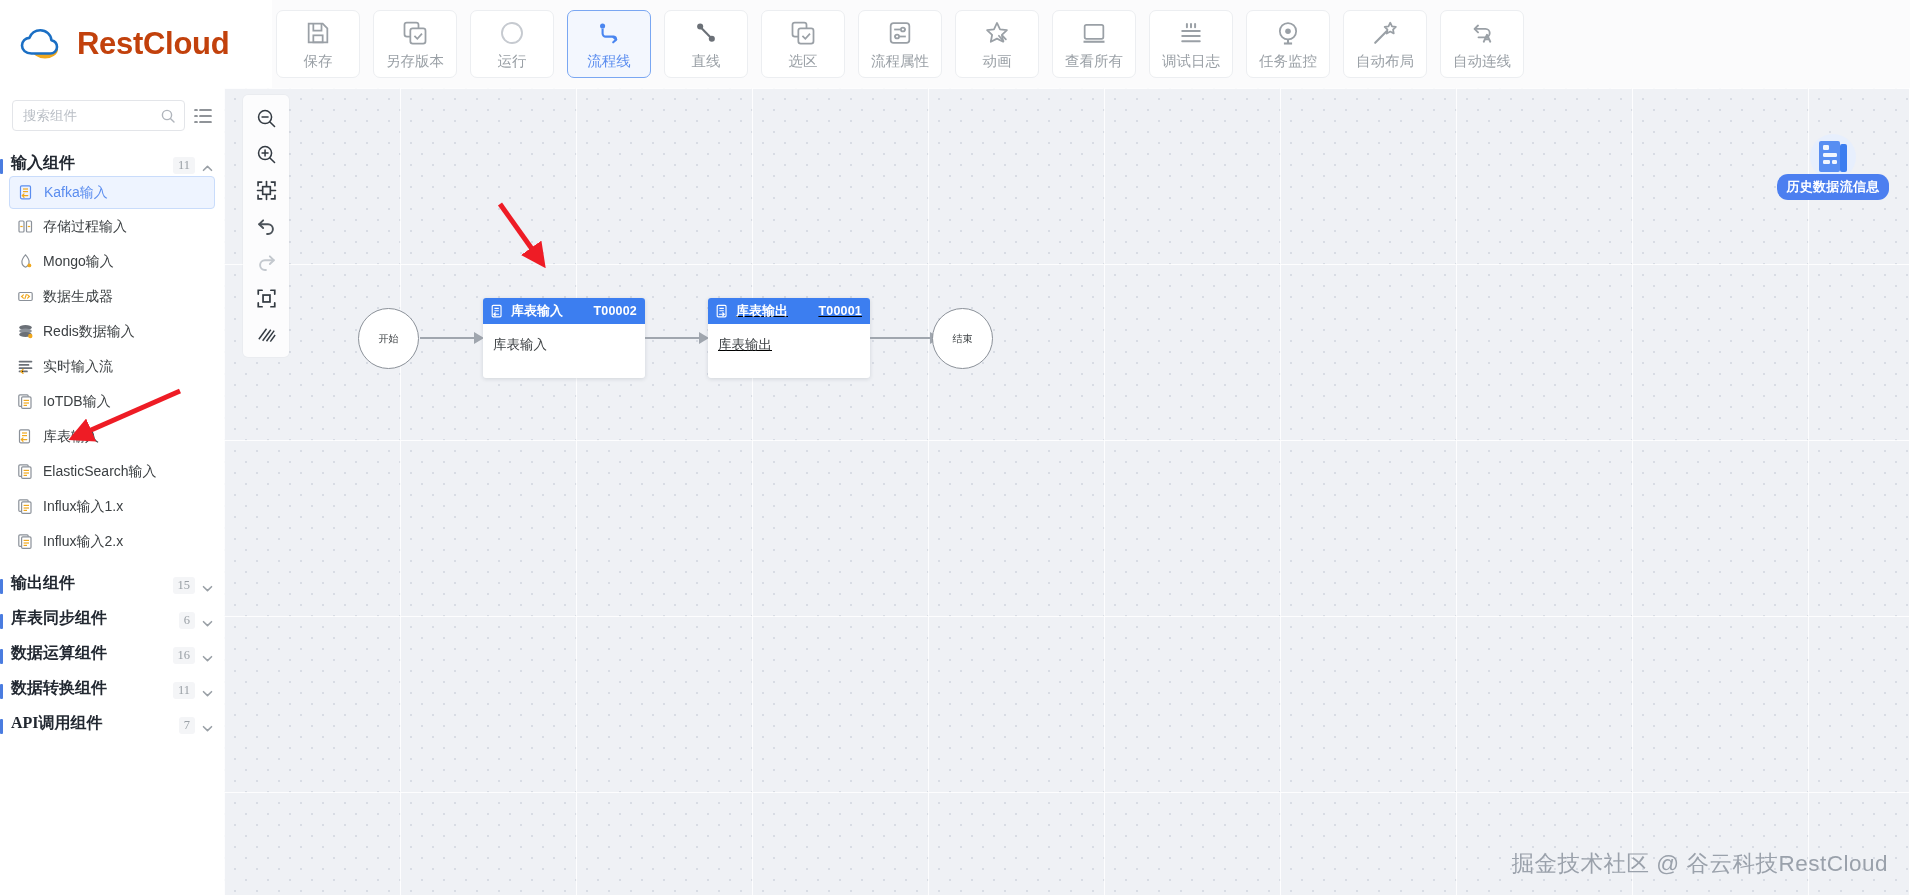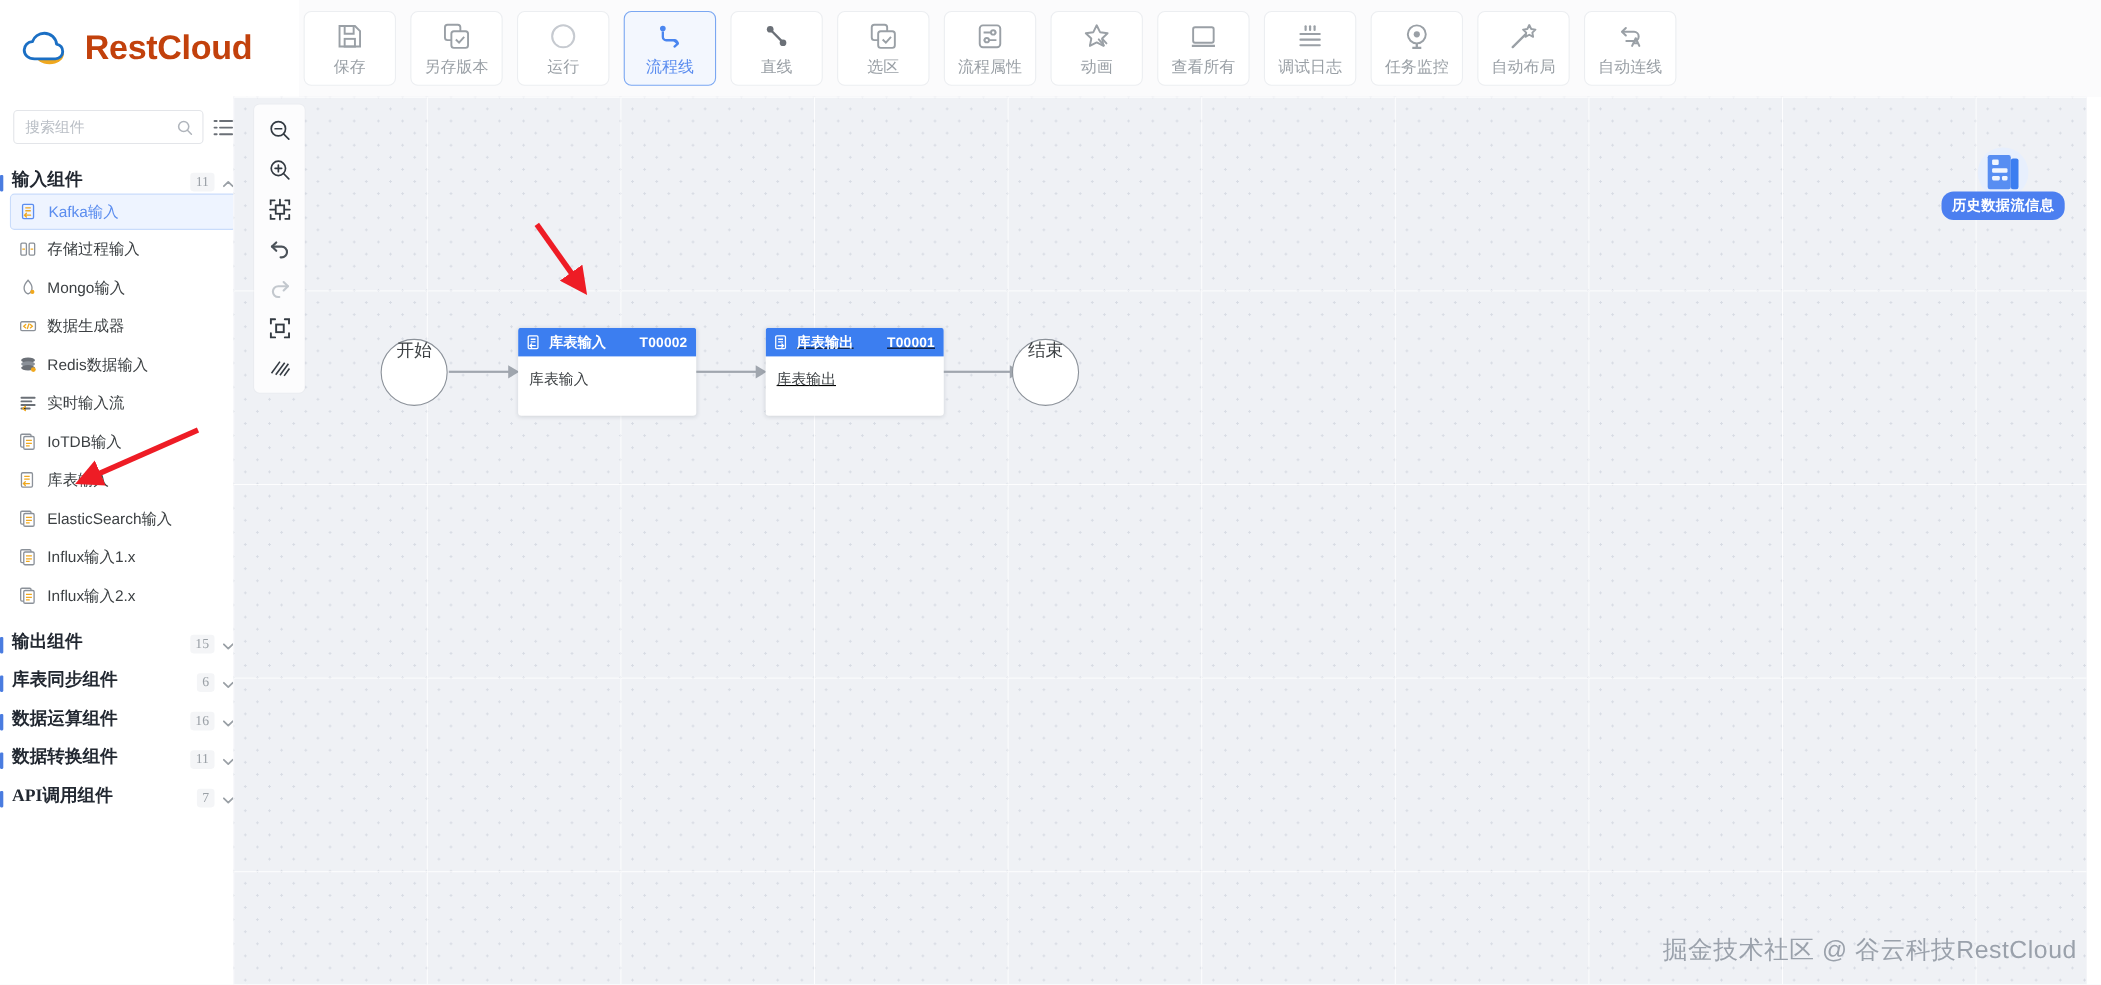--- a/index.html
+++ b/index.html
@@ -82,21 +82,21 @@
     margin: 0 9px 0 9px; padding-left: 8px; border-radius: 4px;
     cursor: pointer;
   }
   .comp-item .cicon { width: 17px; height: 17px; flex: 0 0 17px; margin-right: 9px; }
   .comp-item .clabel { font-size: 14px; color: #3c4043; white-space: nowrap; }
   .comp-item.selected { background: #eef4ff; border: 1px solid #c9dcfb; height: 33px; }
   .comp-item.selected .clabel { color: #5b8def; }
 
   
   .canvas-wrap {
-    position: absolute; left: 212px; top: 88px; width: 1685px; height: 807px;
+    position: absolute; left: 224px; top: 88px; width: 1685px; height: 807px;
     background-color: #eff1f5;
     background-image:
       radial-gradient(#d8dce4 1px, transparent 1px),
       radial-gradient(#d8dce4 1px, transparent 1px);
     background-size: 22px 22px, 22px 22px;
     background-position: 0 0, 11px 11px;
     overflow: hidden;
   }
   .canvas-grid-lines {
     position:absolute; inset:0;
@@ -130,22 +130,22 @@
     padding: 0 8px 0 7px; gap: 6px;
   }
   .node-head .nicon { width: 15px; height: 15px; flex: 0 0 15px; }
   .node-head .ntitle { font-size: 13px; color: #fff; font-weight: bold; }
   .node-head .ncode { font-size: 12.5px; color: #fff; margin-left: auto; font-weight: bold; letter-spacing: .2px; }
   .node-body { padding: 12px 10px 0 10px; font-size: 13.5px; color: #3c4043; }
 
   .circle-node {
     position: absolute; width: 61px; height: 61px; border-radius: 50%;
     background: #fff; border: 1.5px solid #8b9199;
-    display: flex; align-items: flex-start; justify-content: center;
-    font-size: 16px; color: #3c4043;
+    display: flex; align-items: center; justify-content: center;
+    font-size: 10px; color: #3c4043;
   }
 
   
   .edge { position: absolute; height: 2px; background: #a0a6ae; }
   .arrowhead {
     position: absolute; width: 0; height: 0;
     border-top: 6px solid transparent; border-bottom: 6px solid transparent;
     border-left: 10px solid #a0a6ae;
   }
 

